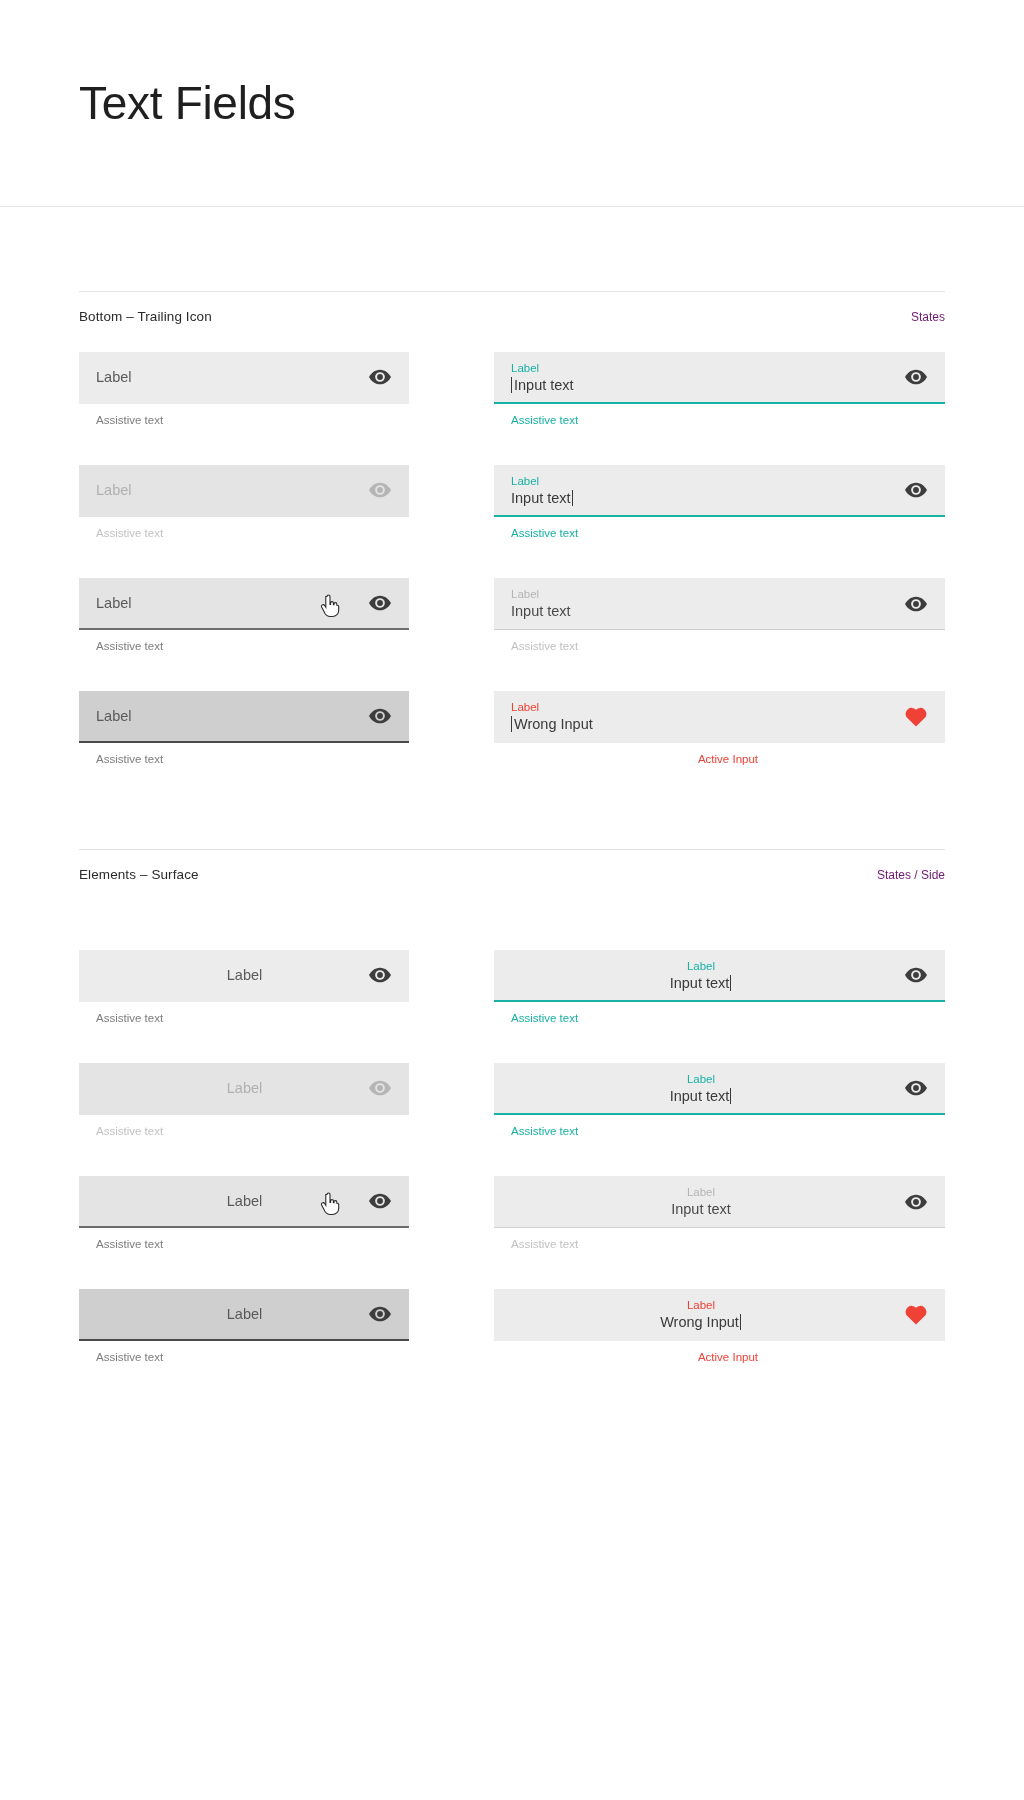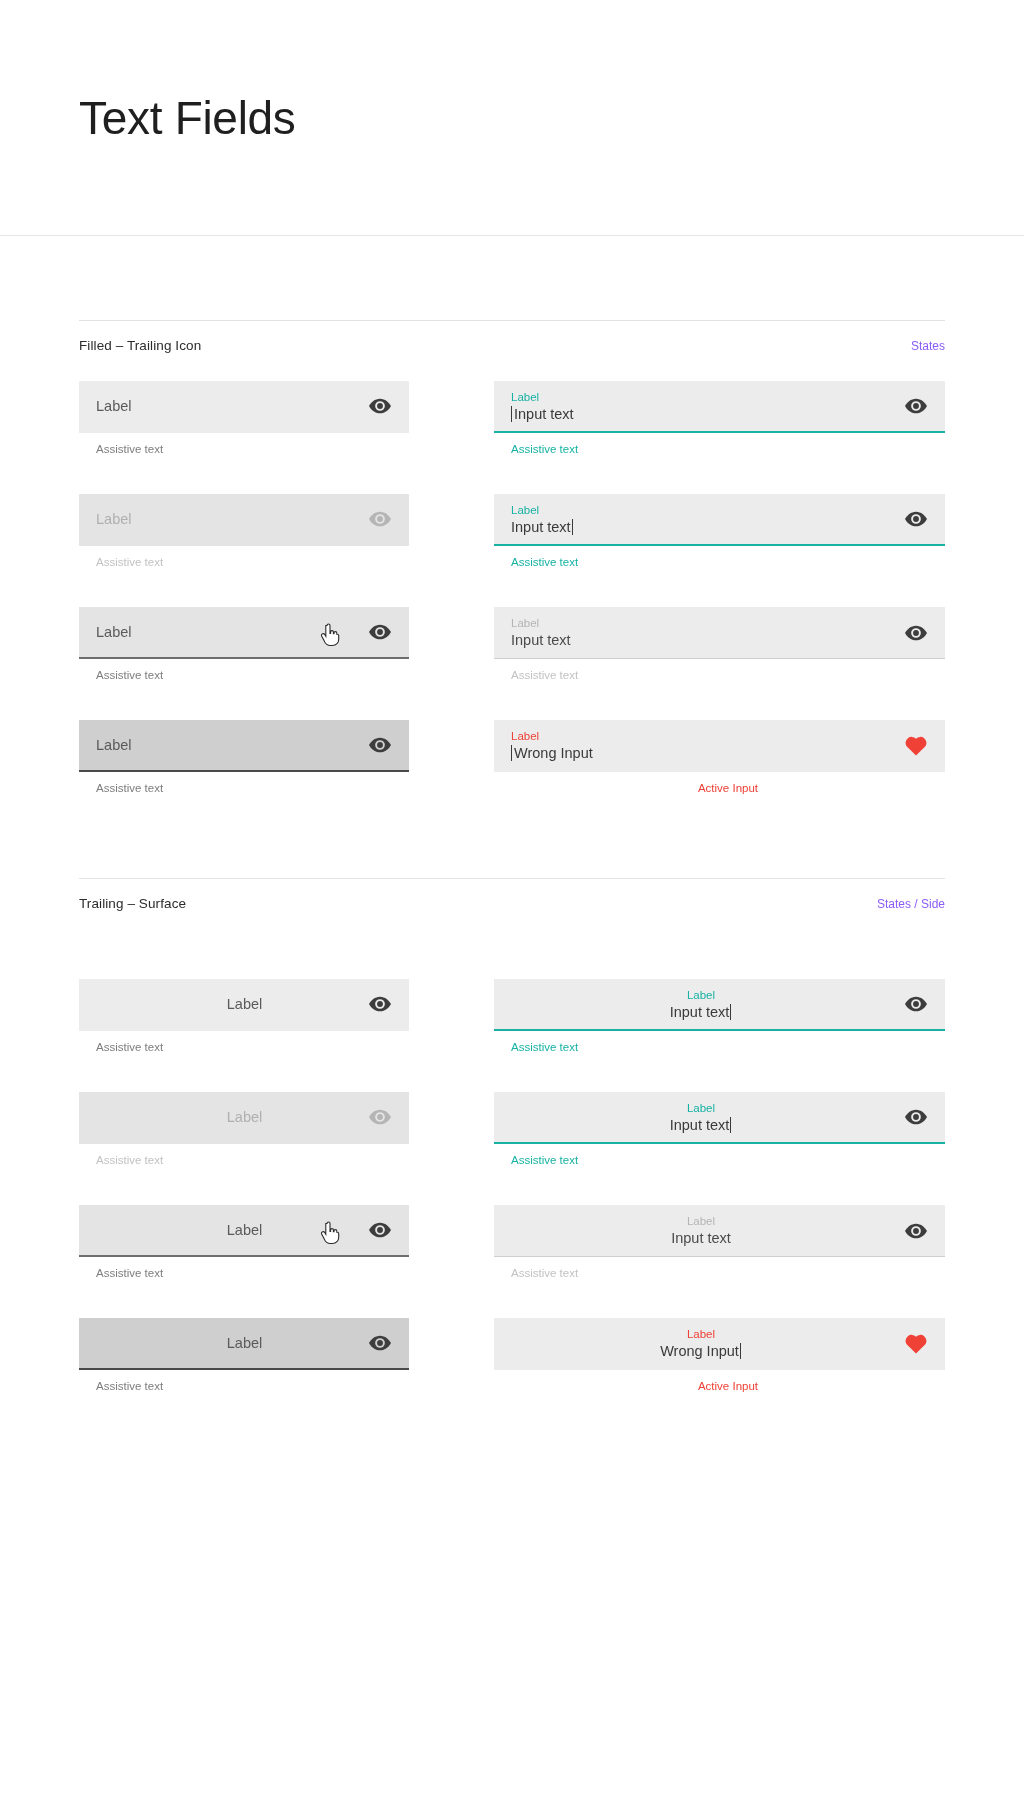--- a/index.html
+++ b/index.html
@@ -6,21 +6,21 @@
   html, body {
     margin: 0; padding: 0;
     width: 1024px; height: 1800px;
     background: #ffffff;
     font-family: "Liberation Sans", sans-serif;
     -webkit-font-smoothing: antialiased;
   }
 
   
   .page-header {
-    height: 236px;
+    height: 207px;
     border-bottom: 1px solid #e6e6e6;
     display: flex;
     align-items: center;
     padding-left: 79px;
   }
   .page-title {
     font-size: 46px;
     font-weight: 400;
     color: #1f1f1f;
     letter-spacing: -0.3px;
@@ -40,21 +40,21 @@
     align-items: baseline;
     padding-top: 17px;
   }
   .section-title {
     font-size: 13.5px;
     color: #2b2b2b;
     letter-spacing: 0.1px;
   }
   .section-meta {
     font-size: 12px;
-    color: #8b5cf6;
+    color: #701a75;
   }
 
   
   .rows {
     display: grid;
     grid-template-columns: 330px 1fr;
     column-gap: 85px;
     margin-top: 28px;
   }
   .col { display: flex; flex-direction: column; }
@@ -165,21 +165,21 @@
 
 <div class="page-header">
   <div class="page-title">Text Fields</div>
 </div>
 
 <div class="content">
 
   <div class="section">
     <div class="section-rule"></div>
     <div class="section-head">
-      <div class="section-title">Filled – Trailing Icon</div>
+      <div class="section-title">Bottom – Trailing Icon</div>
       <div class="section-meta">States</div>
     </div>
 
     <div class="rows">
 
       <div class="col">
 
         <div class="field-block">
           <div class="field enabled">
             <div class="texts">
@@ -303,21 +303,21 @@
           <div class="assistive err">Active Input</div>
         </div>
 
       </div>
     </div>
   </div>
 
   <div class="section">
     <div class="section-rule"></div>
     <div class="section-head">
-      <div class="section-title">Trailing – Surface</div>
+      <div class="section-title">Elements – Surface</div>
       <div class="section-meta">States / Side</div>
     </div>
 
     <div class="surface-gap"></div>
 
     <div class="rows">
 
       <div class="col center-col-left">
 
         <div class="field-block">

